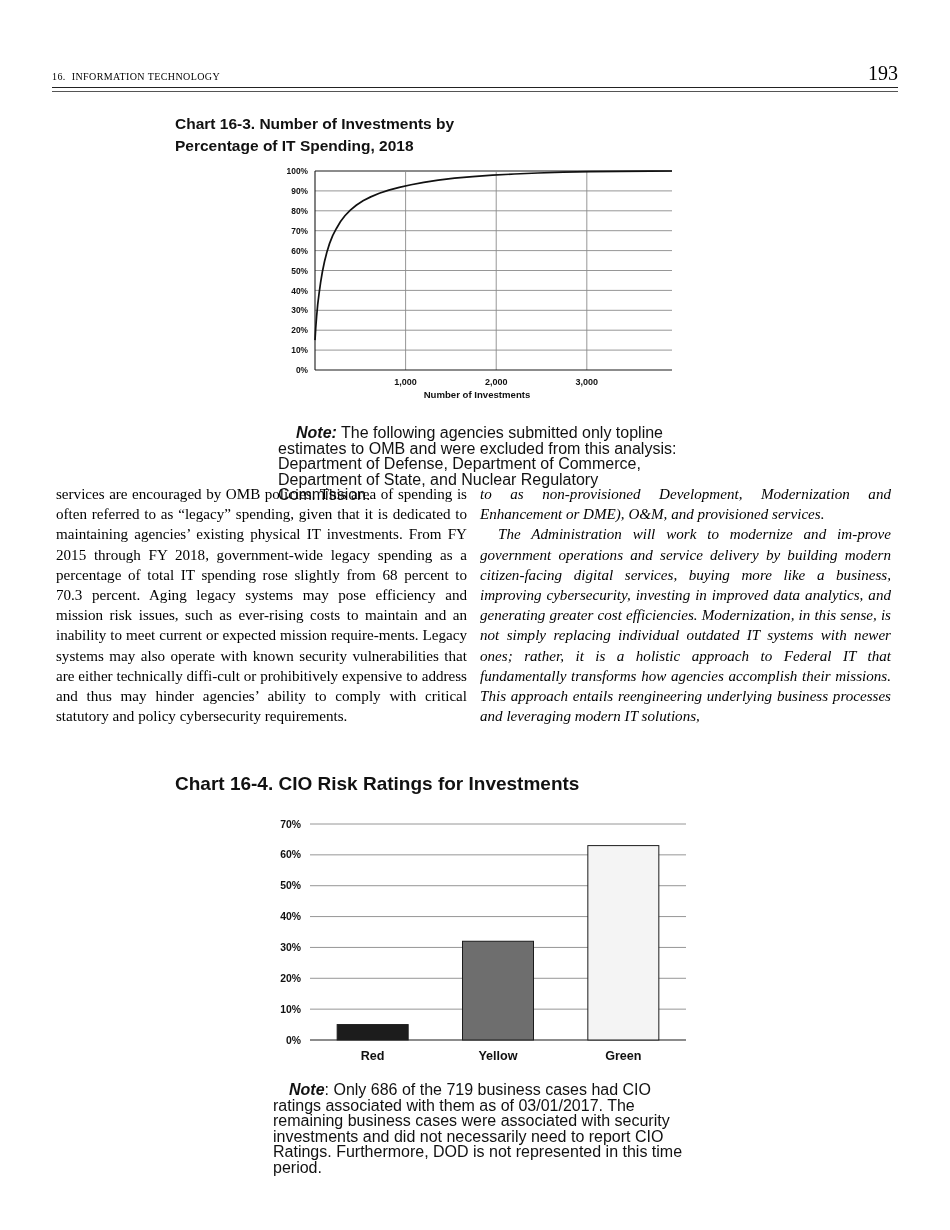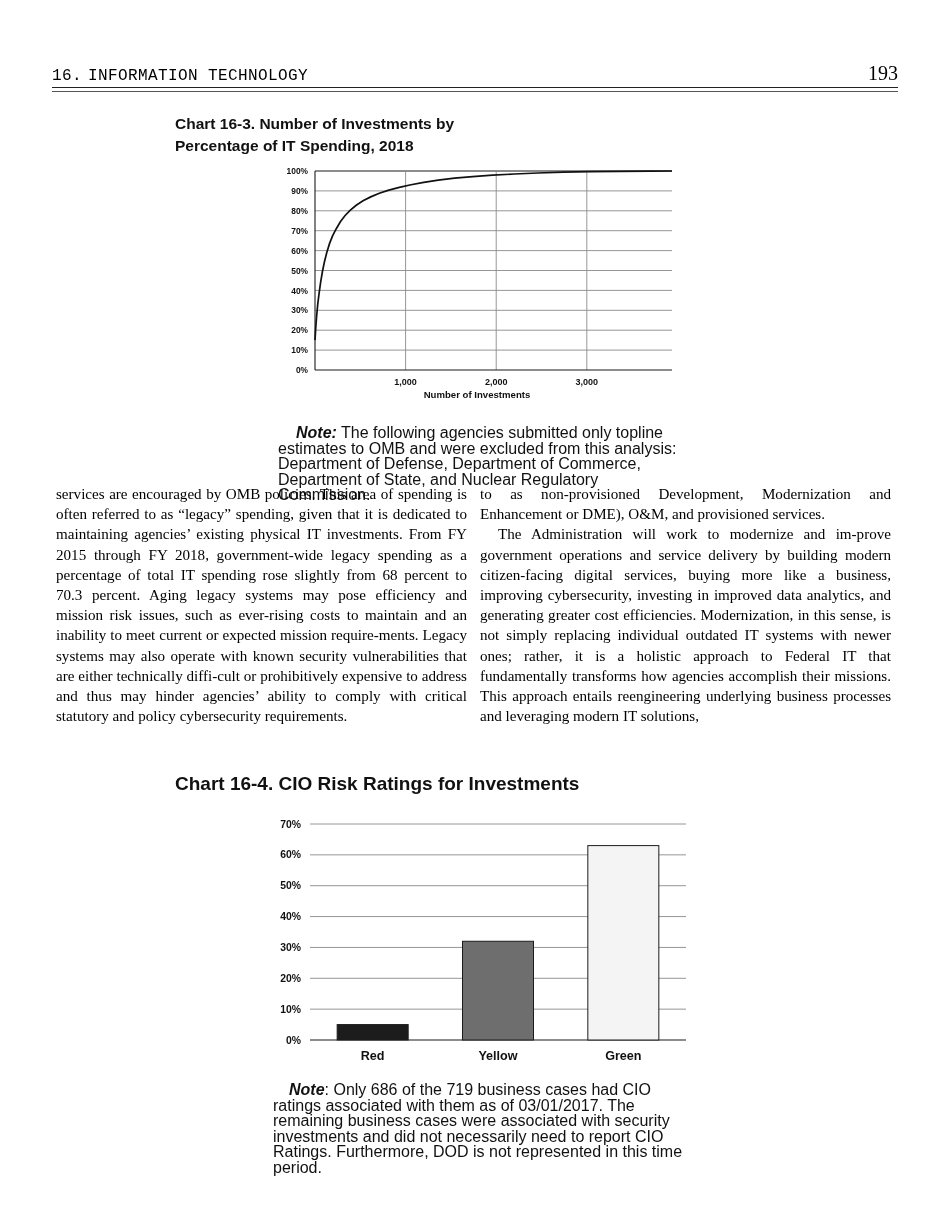--- a/index.html
+++ b/index.html
@@ -21,22 +21,22 @@
   .page-header {
     position: absolute;
     left: 52px;
     top: 62px;
     width: 846px;
     display: flex;
     align-items: baseline;
     justify-content: space-between;
   }
   .header-chapter {
-    font-family: Liberation Mono, monospace;
-    font-size: 16px;
+    font-family: Liberation Serif, serif;
+    font-size: 10px;
     letter-spacing: 0.4px;
   }
   .header-chapter .num { margin-right: 6px; }
   .header-pageno {
     font-family: Liberation Serif, serif;
     font-size: 20px;
   }
   .header-rule {
     position: absolute;
     left: 52px;
@@ -122,21 +122,21 @@
     text-align: justify;
     text-justify: inter-word;
     hyphens: manual;
   }
   .col p {
     margin: 0;
     text-indent: 18px;
   }
   .col p.noindent { text-indent: 0; }
   #col-left { left: 56px; top: 484px; }
-  #col-right { left: 480px; top: 484px; }
+  #col-right { left: 480px; top: 484px; font-style: italic; }
 
   .section-head {
     font-family: "Liberation Serif", serif;
     font-weight: bold;
     font-size: 15.3px;
     text-align: center;
     margin: 17px 0 11px 0;
     letter-spacing: 0.2px;
   }
 

